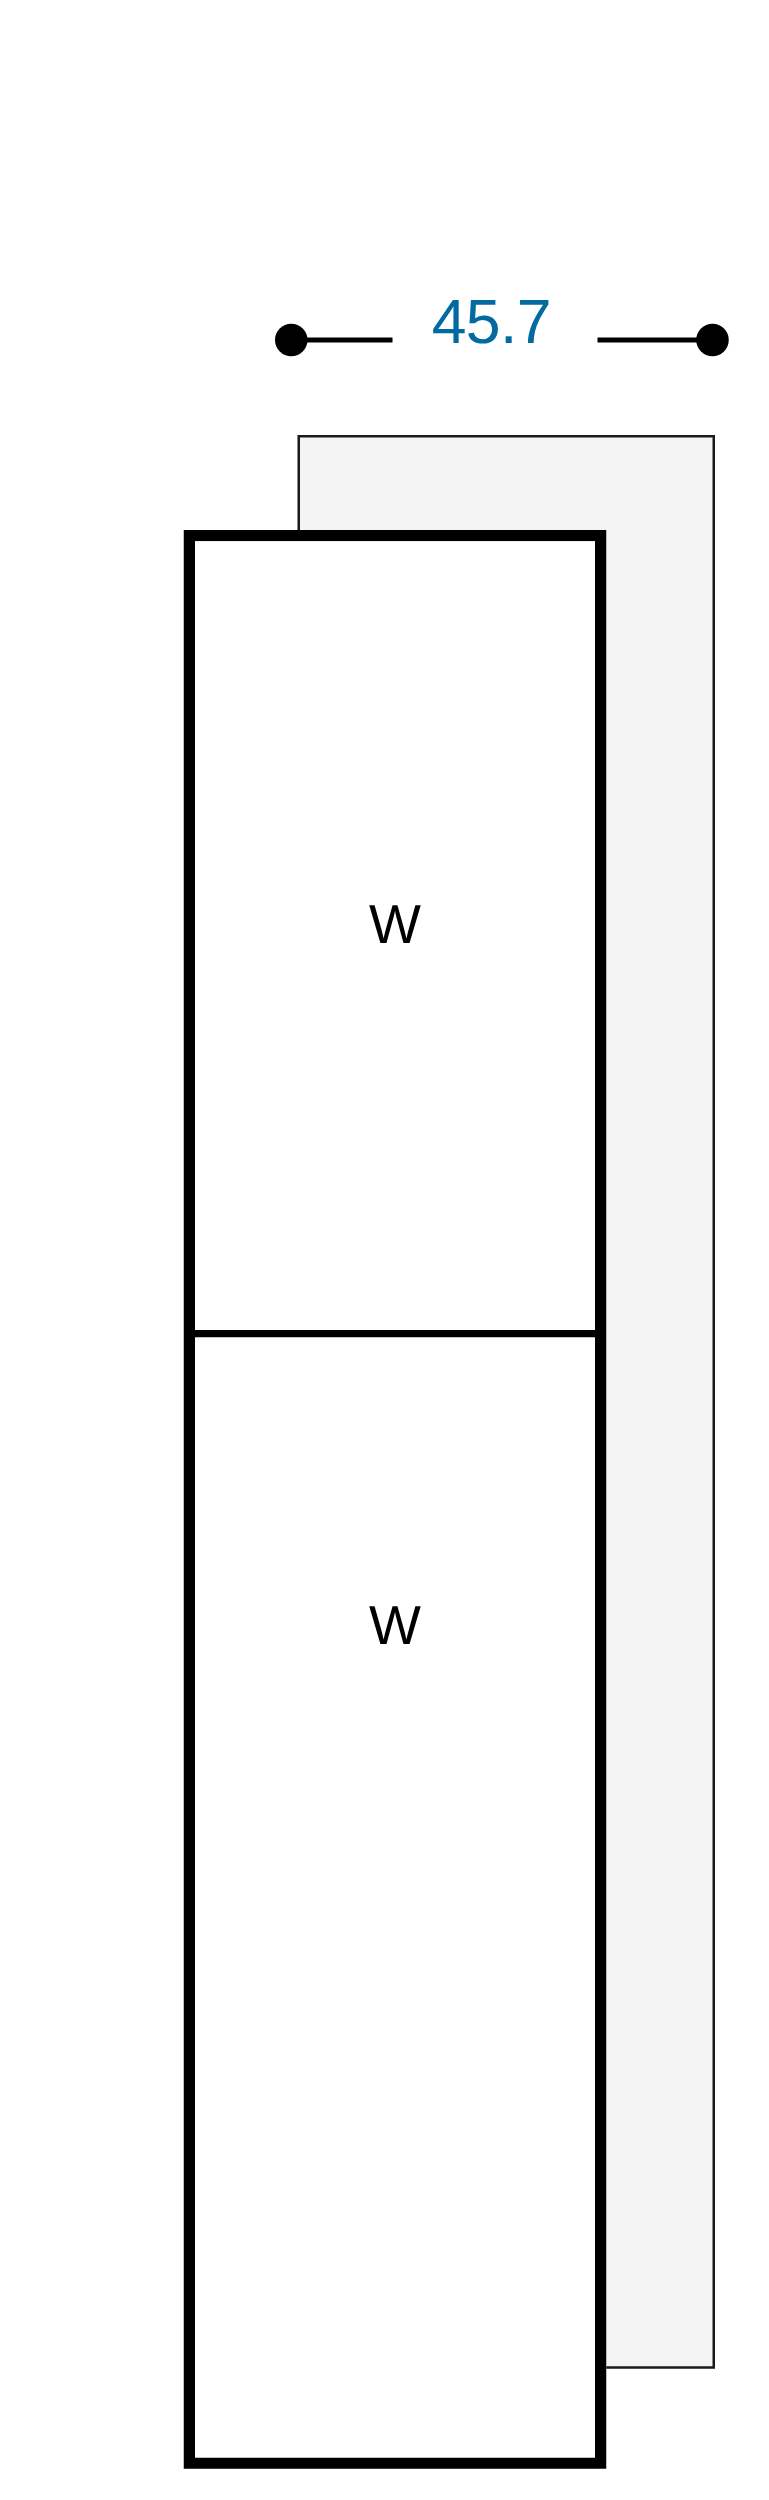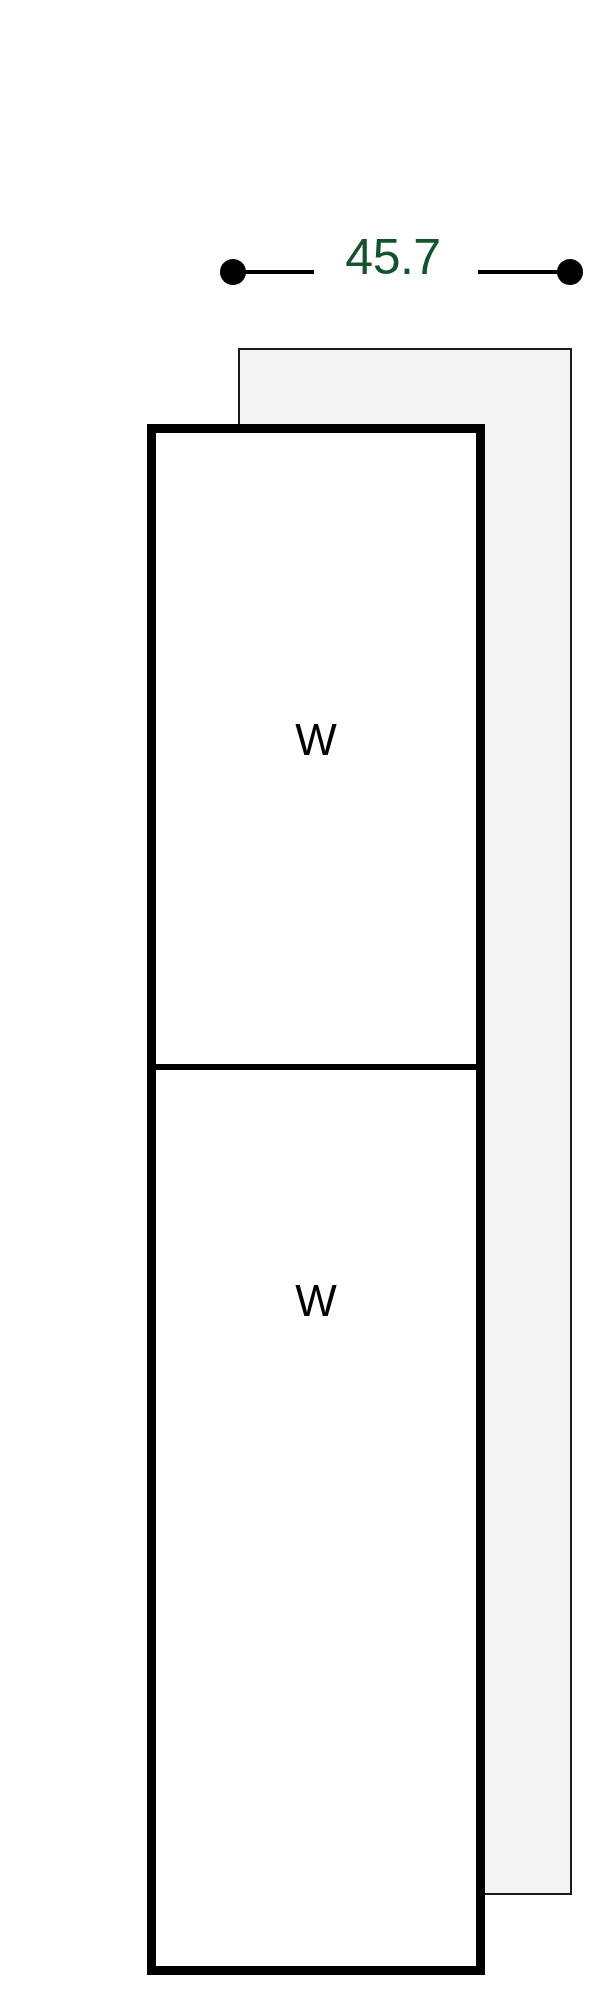--- a/index.html
+++ b/index.html
@@ -46,21 +46,21 @@
   .dim-line.right { left: 478px; width: 80px; }
 
   .dim-text {
     position: absolute;
     left: 313px;
     top: 232px;
     width: 160px;
     text-align: center;
     font-size: 50px;
     line-height: 1;
-    color: #14532d;
+    color: #0369a1;
     letter-spacing: -0.5px;
     font-weight: 400;
     white-space: nowrap;
   }
 
   
   .gray-panel {
     position: absolute;
     left: 238px;
     top: 348px;

